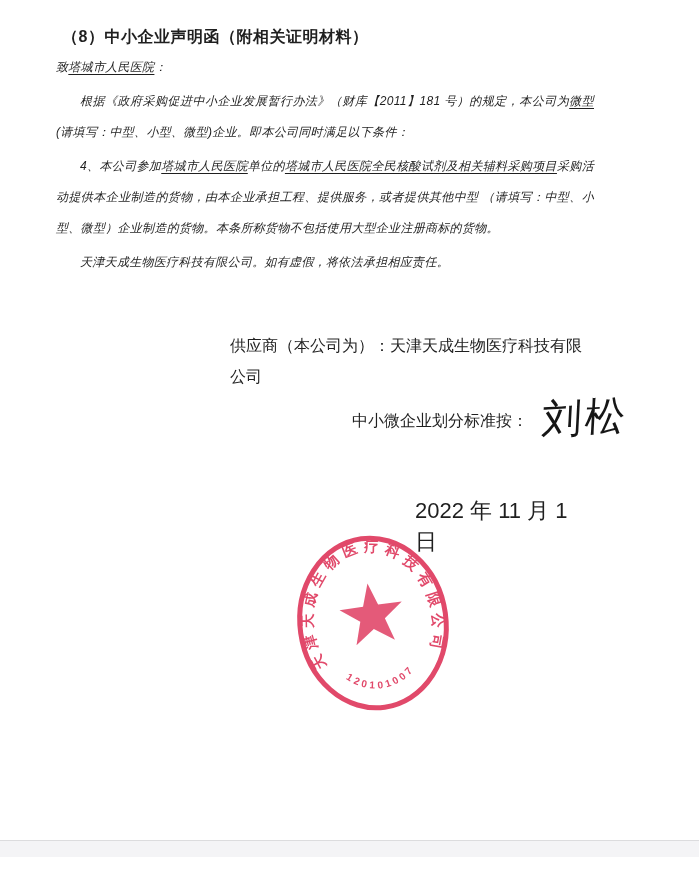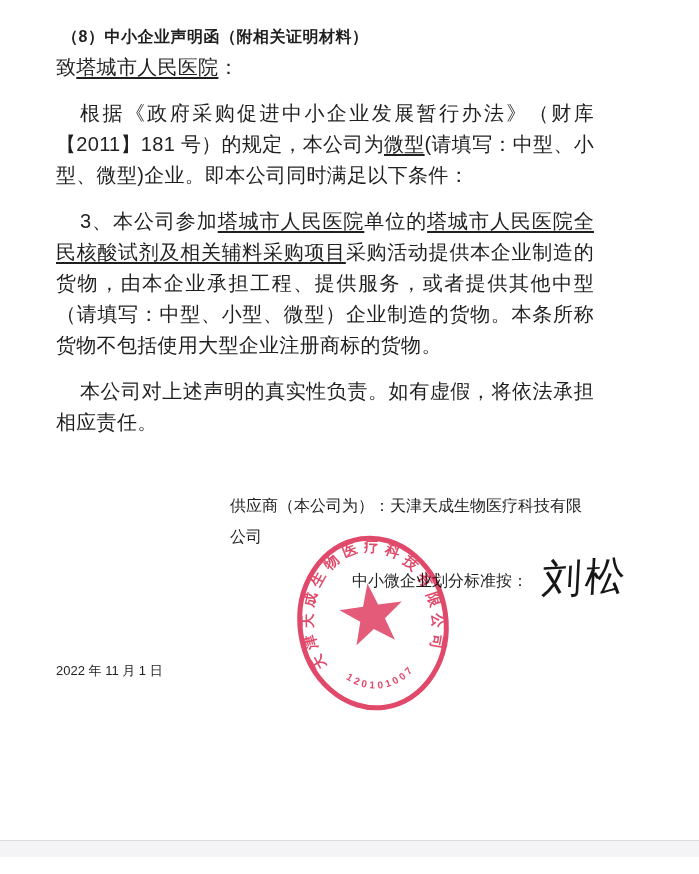--- a/index.html
+++ b/index.html
@@ -18,26 +18,27 @@
     background: #ffffff;
     padding: 22px 54px 0 56px;
   }
   .title {
     font-size: 16px; font-weight: 700;
     line-height: 30px;
     padding-left: 6px;
     letter-spacing: 0.5px;
   }
   .line, .para {
-    font-size: 20px;
+    font-size: 12px;
     line-height: 31px;
     text-align: justify;
     letter-spacing: 0.3px;
+    font-style: italic;
   }
-  .para { margin-top: 15px; }
+  .para { margin-top: 3px; }
   .indent-2 { text-indent: 24px; }
   .indent-1 { text-indent: 8px; }
   .u { text-decoration: underline; text-underline-offset: 3px; }
   .b { font-weight: 700; }
   .sig-block { position: relative; }
   .sig-line1 {
     margin-top: 52px; margin-left: 174px;
     font-size: 16px; line-height: 31px;
   }
   .sig-line2 {
@@ -49,22 +50,22 @@
     display: inline-block;
     font-size: 40px;
     line-height: 36px;
     margin-left: 14px;
     position: relative; top: 5px;
     transform: rotate(-3deg) skewX(-6deg);
     letter-spacing: 3px;
     color: #161616;
   }
   .date-line {
-    margin-top: 56px; 
-    font-size: 13px; line-height: 31px;
+    margin-top: 56px; margin-left: 359px;
+    font-size: 22px; line-height: 31px;
   }
   .seal {
     position: absolute;
     left: 288px; top: 528px;
     width: 170px; height: 190px;
     mix-blend-mode: multiply;
     opacity: 0.88;
     pointer-events: none;
   }
   .footer-strip {
@@ -80,23 +81,23 @@
 
 <div class="doc">
 
   <div class="title">（8）中小企业声明函（附相关证明材料）</div>
 
   <div class="line"><span>致</span><span class="u">塔城市人民医院</span><span>：</span></div>
 
   <div class="para indent-2"><span>根据《政府采购促进中小企业发展暂行办法》（财库【2011】181 号）的规定，本公司为</span><span class="u">微型</span><span>(请填写：中型、小型、微型)企业。即本公司同时满足以下条件：</span></div>
 
 
-  <div class="para indent-2"><span>3、本公司参加</span><span class="u">塔城市人民医院</span><span>单位的</span><span class="u">塔城市人民医院全民核酸试剂及相关辅料采购项目</span><span>采购活动提供本企业制造的货物，由本企业承担工程、提供服务，或者提供其他中型 （请填写：中型、小型、微型）企业制造的货物。本条所称货物不包括使用大型企业注册商标的货物。</span></div>
+  <div class="para indent-2"><span>4、本公司参加</span><span class="u">塔城市人民医院</span><span>单位的</span><span class="u">塔城市人民医院全民核酸试剂及相关辅料采购项目</span><span>采购活动提供本企业制造的货物，由本企业承担工程、提供服务，或者提供其他中型 （请填写：中型、小型、微型）企业制造的货物。本条所称货物不包括使用大型企业注册商标的货物。</span></div>
 
-  <div class="para indent-2"><span>本公司对上述声明的真实性负责。如有虚假，将依法承担相应责任。</span></div>
+  <div class="para indent-2"><span>天津天成生物医疗科技有限公司。如有虚假，将依法承担相应责任。</span></div>
 
 
   <div class="sig-block">
     <div class="sig-line1"><span>供应商（本公司为）：</span><span>天津天成生物医疗科技有限公司</span></div>
     <div class="sig-line2"><span>中小微企业划分标准按：</span><span class="handwriting">刘松</span></div>
     <div class="date-line">2022 年 11 月 1 日</div>
   </div>
 
   <svg class="seal" viewBox="0 0 170 190" xmlns="http://www.w3.org/2000/svg">
     <g transform="rotate(-8 85 95)" fill="#dd2f55" stroke="none">

